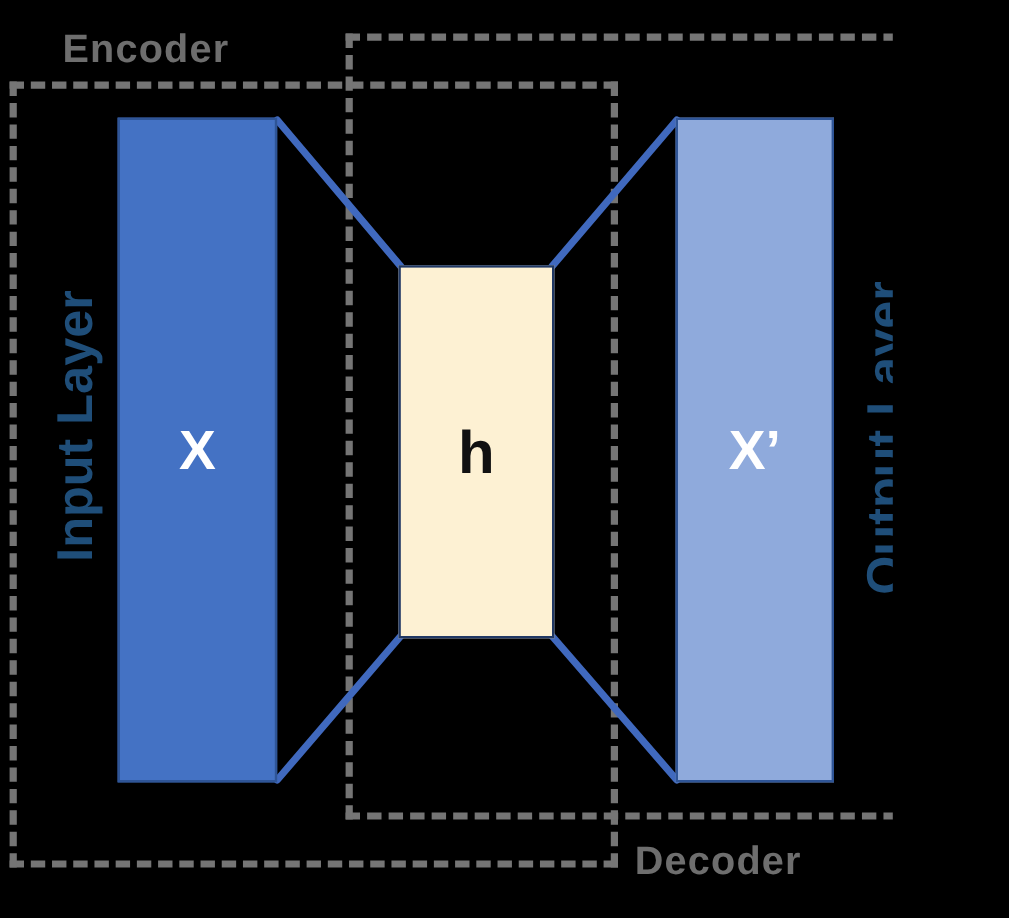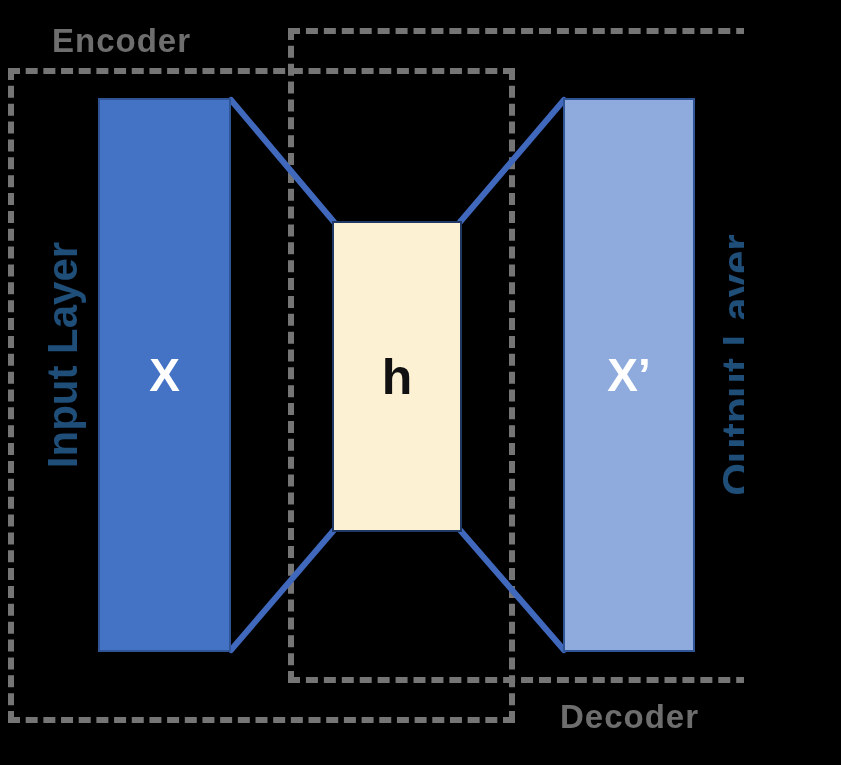--- a/index.html
+++ b/index.html
@@ -27,21 +27,21 @@
   .region-title {
     position: absolute;
     color: var(--box-label-gray, #6e6e6e);
     font-size: 33px;
     font-weight: bold;
     letter-spacing: 1px;
     line-height: 1;
     white-space: nowrap;
   }
   .encoder-title { left: 52px;  top: 24px; }
-  .decoder-title { left: 560px; top: 700px; }
+  .decoder-title { left: 529px; top: 700px; }
 
   .layer-rect {
     position: absolute;
     box-sizing: border-box;
     display: flex;
     align-items: center;
     justify-content: center;
   }
   .input-rect {
     left: 98px; top: 98px; width: 133px; height: 554px;

